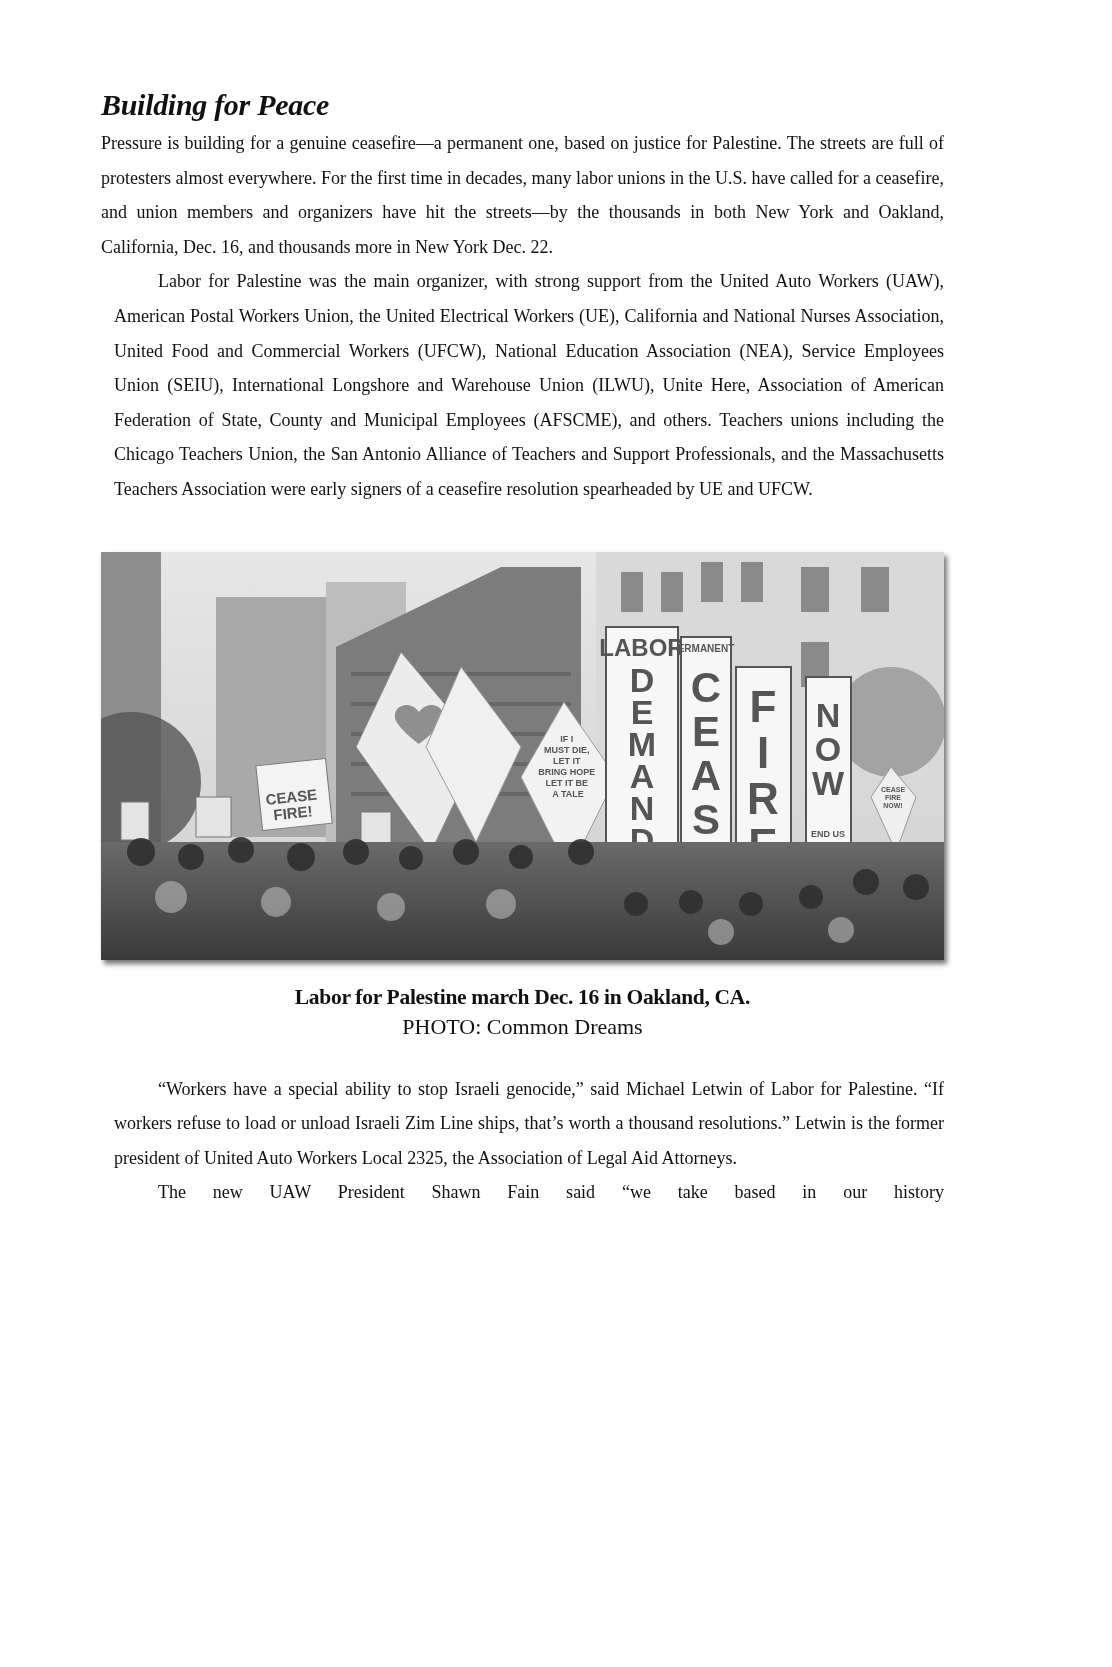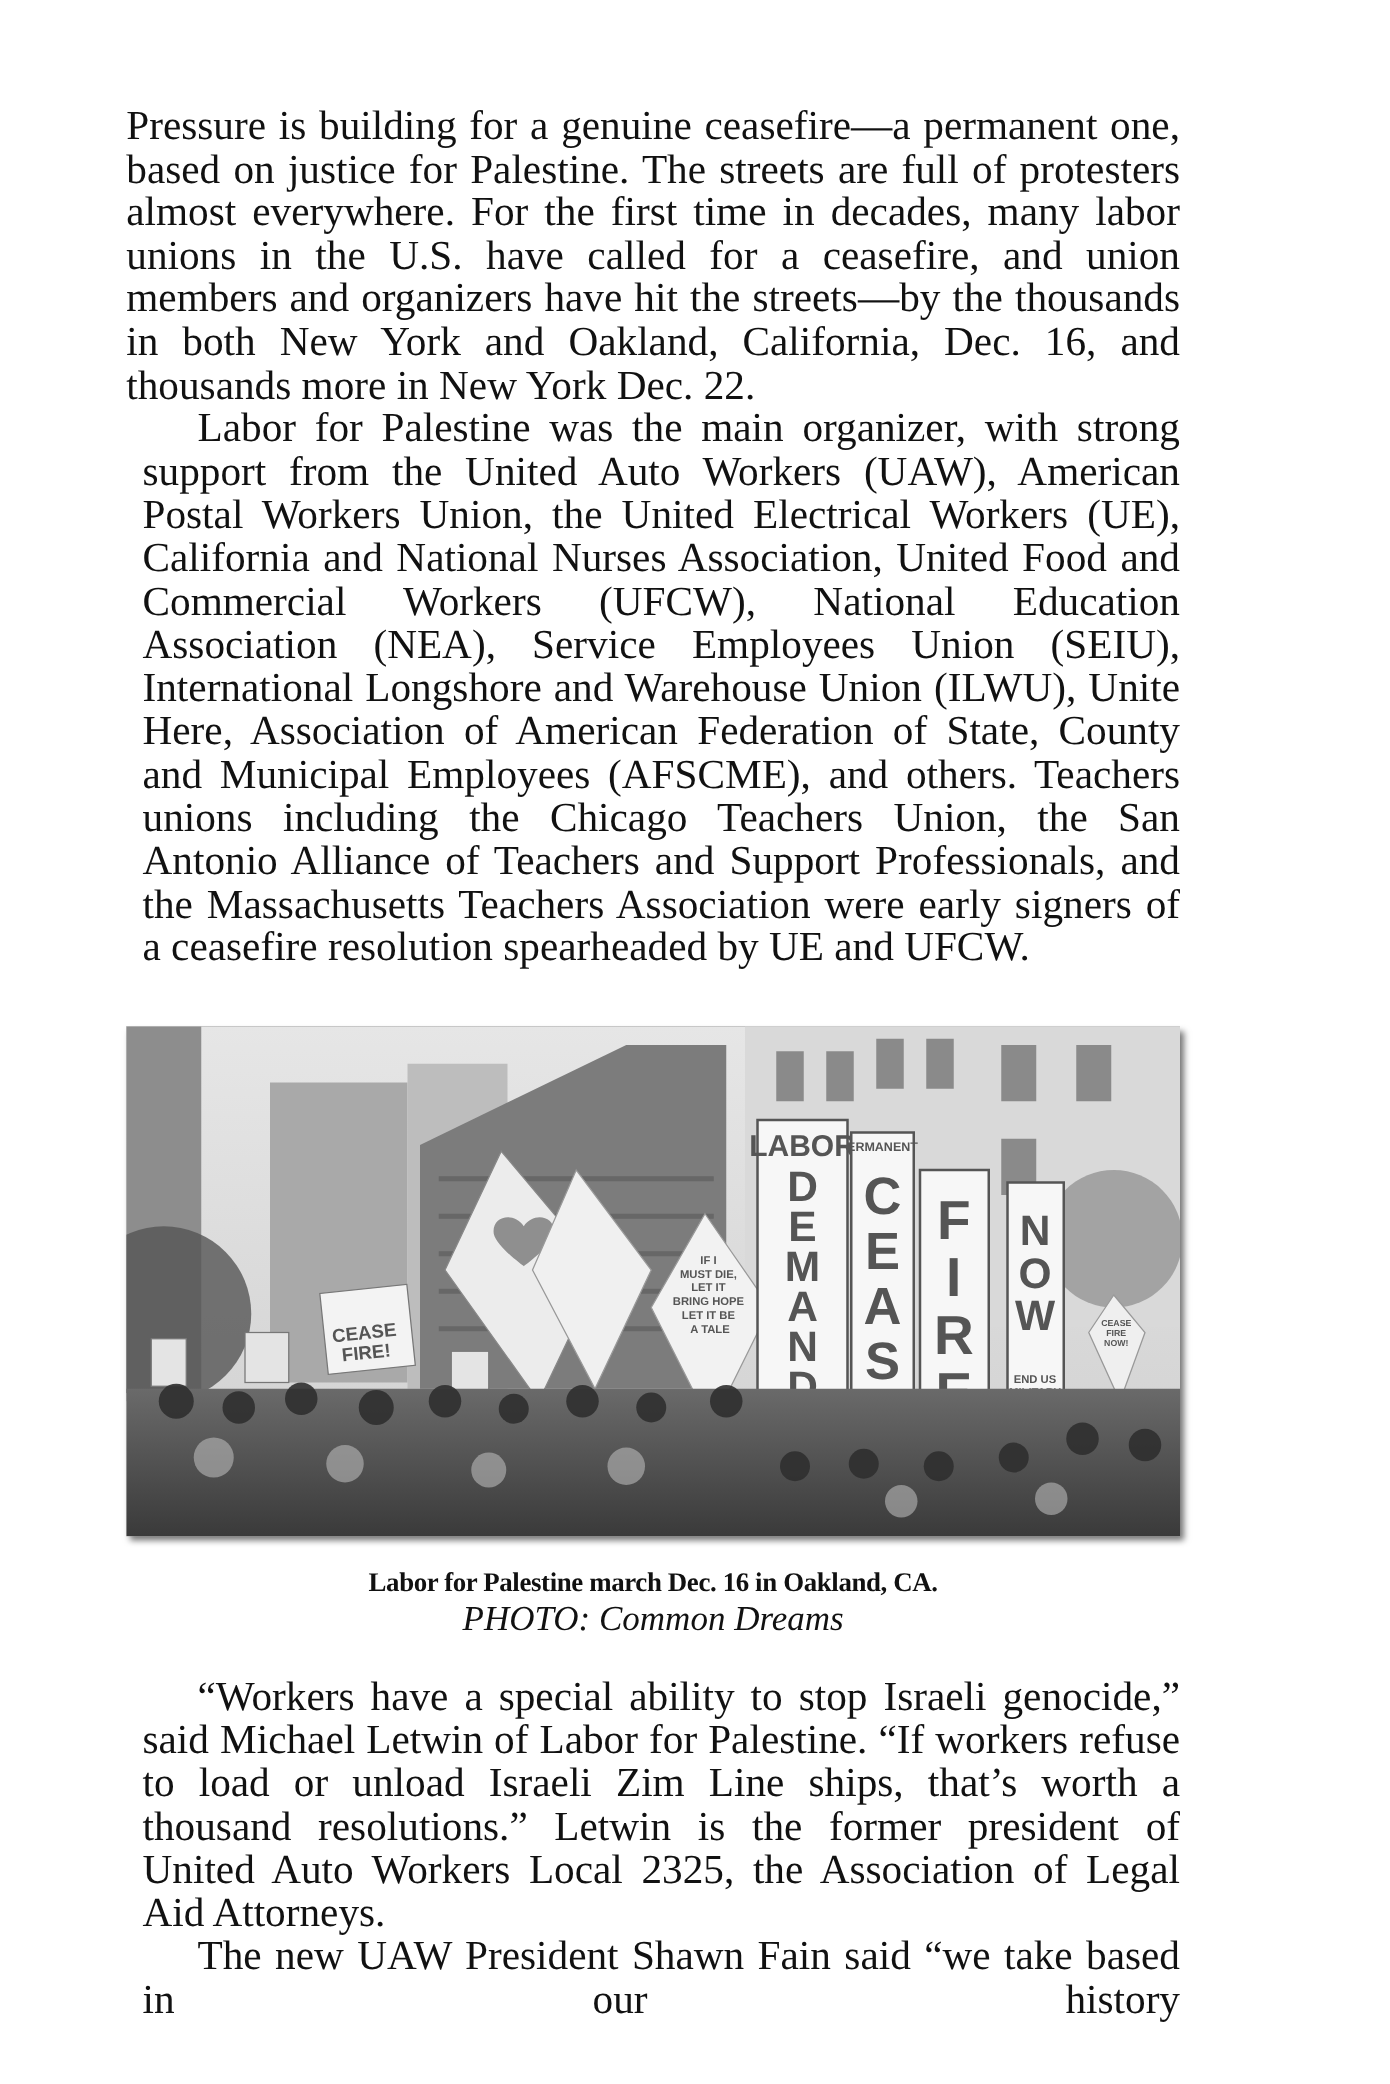--- a/index.html
+++ b/index.html
@@ -23,21 +23,21 @@
     }
     .heading {
       font-style: italic;
       font-weight: bold;
       font-size: 30px;
       line-height: 42px;
       margin: 0;
       letter-spacing: -0.3px;
     }
     .para {
-      font-size: 33px;
+      font-size: 18px;
       line-height: 34.6px;
       text-align: justify;
       margin: 0;
       hyphens: none;
     }
     .indent { text-indent: 44px; margin-left: 13px; }
     .photo-wrap {
       position: relative;
       margin-top: 45px;
       width: 843px;
@@ -51,35 +51,35 @@
       text-align: center;
       margin-top: 22px;
     }
     .caption-title {
       font-weight: bold;
       font-size: 21.5px;
       line-height: 30px;
       letter-spacing: -0.3px;
     }
     .caption-credit {
-      font-style: italic;
-      font-size: 28px;
+      font-size: 22px;
       line-height: 30px;
     }
     .after-caption { margin-top: 30px; }
     .banner-text {
       font-family: "Liberation Sans", "DejaVu Sans", sans-serif;
       font-weight: bold;
       fill: #555;
     }
   </style>
 </head>
 <body>
 
 <div class="page">
+  <h2 class="heading">Building for Peace</h2>
   <p class="para">Pressure is building for a genuine ceasefire—a permanent one, based on justice for Palestine. The streets are full of protesters almost everywhere. For the first time in decades, many labor unions in the U.S. have called for a ceasefire, and union members and organizers have hit the streets—by the thousands in both New York and Oakland, California, Dec. 16, and thousands more in New York Dec. 22.</p>
   <p class="para indent">Labor for Palestine was the main organizer, with strong support from the United Auto Workers (UAW), American Postal Workers Union, the United Electrical Workers (UE), California and National Nurses Association, United Food and Commercial Workers (UFCW), National Education Association (NEA), Service Employees Union (SEIU), International Longshore and Warehouse Union (ILWU), Unite Here, Association of American Federation of State, County and Municipal Employees (AFSCME), and others. Teachers unions including the Chicago Teachers Union, the San Antonio Alliance of Teachers and Support Professionals, and the Massachusetts Teachers Association were early signers of a ceasefire resolution spearheaded by UE and UFCW.</p>
 
   <div class="photo-wrap">
     <svg width="843" height="408" viewBox="0 0 843 408" xmlns="http://www.w3.org/2000/svg">
       <defs>
         <linearGradient id="sky" x1="0" y1="0" x2="0" y2="1">
           <stop offset="0" stop-color="#e6e6e6"></stop>
           <stop offset="1" stop-color="#cfcfcf"></stop>
         </linearGradient>

